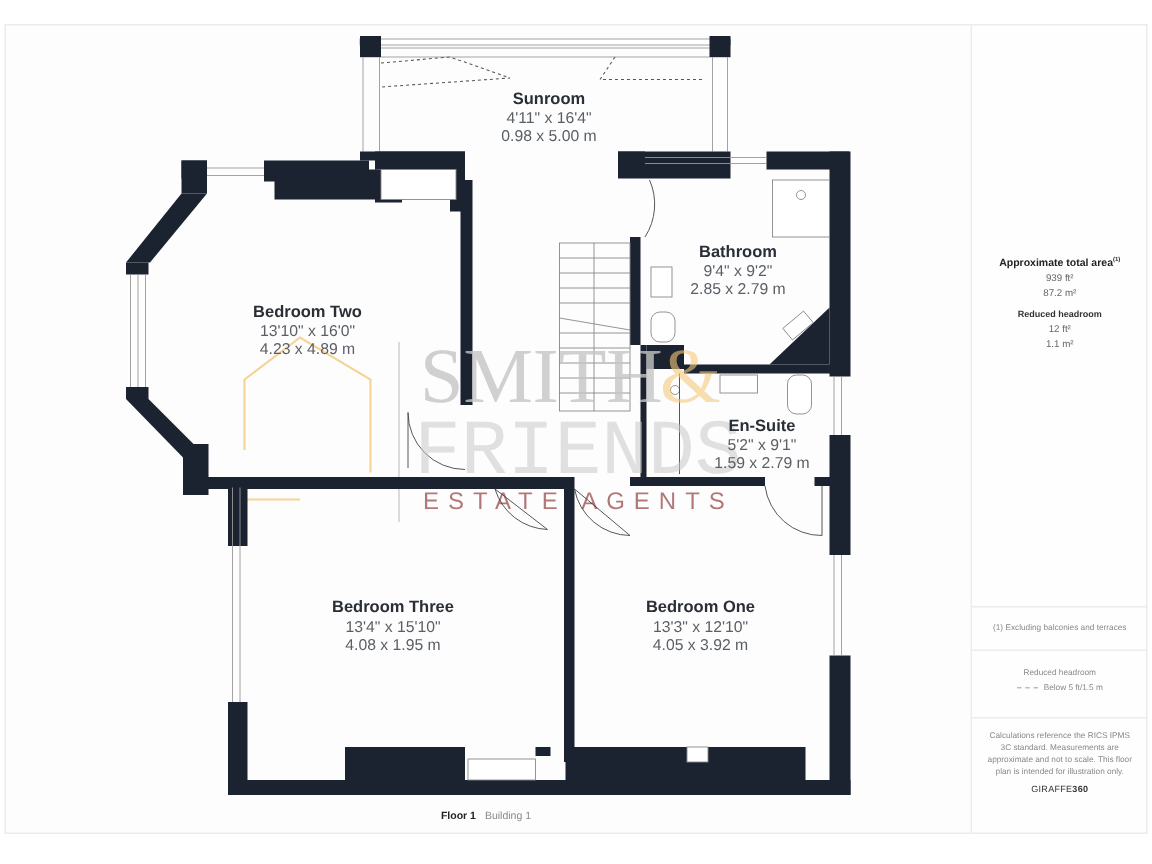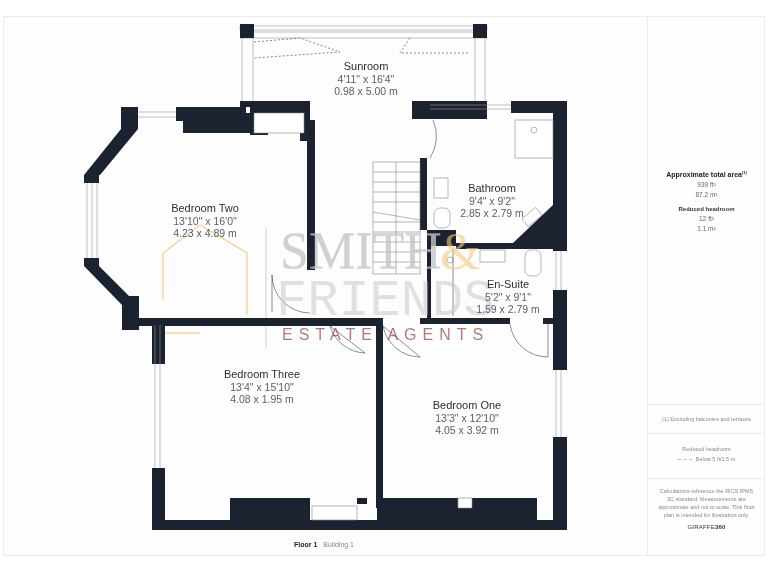--- a/index.html
+++ b/index.html
@@ -1,21 +1,21 @@
 <!DOCTYPE html>
 <html><head>
 <meta charset="utf-8">
 <style>
   html, body { margin:0; padding:0; background:#ffffff; }
   body { width:768px; height:576px; position:relative; overflow:hidden; font-family:"Liberation Sans", sans-serif; }
   .frame { position:absolute; left:3px; top:16px; width:645px; height:540px; border:1px solid #ececec; background:#fdfdfd; box-sizing:border-box; }
   .sidepanel { position:absolute; left:648px; top:16px; width:117px; height:540px; border:1px solid #ececec; border-left:none; background:#fefefe; box-sizing:border-box; }
   .plan { position:absolute; left:0; top:0; width:648px; height:576px; }
   .room-label { position:absolute; text-align:center; transform:translateX(-50%); white-space:nowrap; }
-  .room-name { font-weight:normal; font-size:11px; color:#2a2f36; line-height:13px; }
+  .room-name { font-weight:bold; font-size:11px; color:#2a2f36; line-height:13px; }
   .room-dim { font-size:10.5px; color:#5a5f66; line-height:12px; }
   .footer { position:absolute; left:0; width:648px; top:541px; text-align:center; font-size:7px; }
   .footer .floor { font-weight:bold; color:#222; margin-right:4px; }
   .footer .bld { color:#888; }
   .sp-section { position:absolute; left:0; width:117px; text-align:center; }
   .sp-title { font-weight:bold; font-size:7px; color:#222; }
   .sp-val { font-size:6.5px; color:#666; line-height:10px; }
   .sp-sub { font-weight:bold; font-size:6px; color:#333; margin-top:6px; }
   .sp-divider { position:absolute; left:0; width:117px; height:1px; background:#ececec; }
   .sp-note { font-size:5.5px; color:#888; line-height:8px; padding:0 8px; }
@@ -178,31 +178,31 @@
 <div class="room-label" style="left:366px;top:60px;">
   <div class="room-name">Sunroom</div>
   <div class="room-dim">4'11" x 16'4"</div>
   <div class="room-dim">0.98 x 5.00 m</div>
 </div>
 <div class="room-label" style="left:205px;top:202px;">
   <div class="room-name">Bedroom Two</div>
   <div class="room-dim">13'10" x 16'0"</div>
   <div class="room-dim">4.23 x 4.89 m</div>
 </div>
-<div class="room-label" style="left:492px;top:162px;margin-top:20px;">
+<div class="room-label" style="left:492px;top:162px;">
   <div class="room-name">Bathroom</div>
   <div class="room-dim">9'4" x 9'2"</div>
   <div class="room-dim">2.85 x 2.79 m</div>
 </div>
 <div class="room-label" style="left:508px;top:278px;">
   <div class="room-name">En-Suite</div>
   <div class="room-dim">5'2" x 9'1"</div>
   <div class="room-dim">1.59 x 2.79 m</div>
 </div>
-<div class="room-label" style="left:262px;top:368px;">
+<div class="room-label" style="left:262px;top:399px;">
   <div class="room-name">Bedroom Three</div>
   <div class="room-dim">13'4" x 15'10"</div>
   <div class="room-dim">4.08 x 1.95 m</div>
 </div>
 <div class="room-label" style="left:467px;top:399px;">
   <div class="room-name">Bedroom One</div>
   <div class="room-dim">13'3" x 12'10"</div>
   <div class="room-dim">4.05 x 3.92 m</div>
 </div>
 

